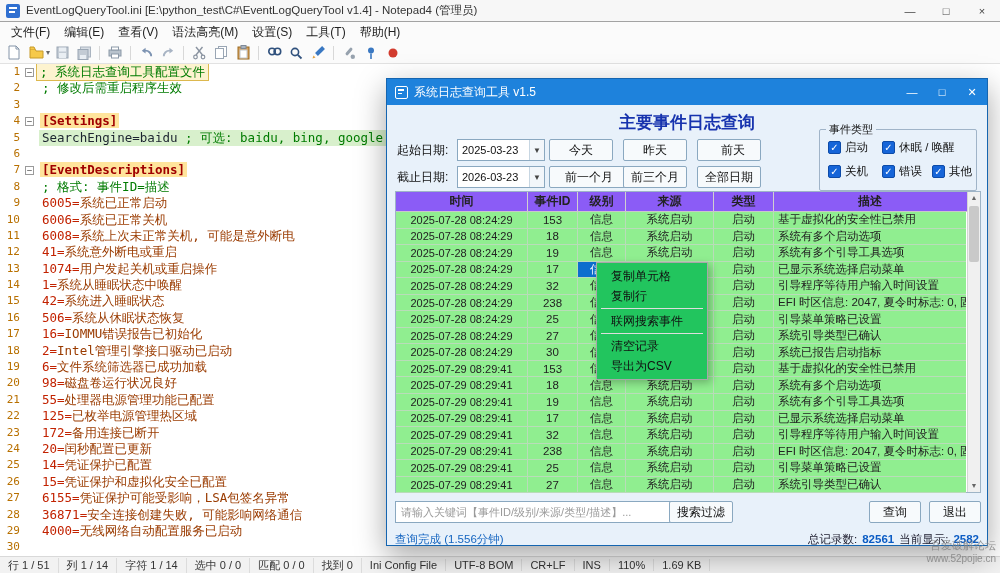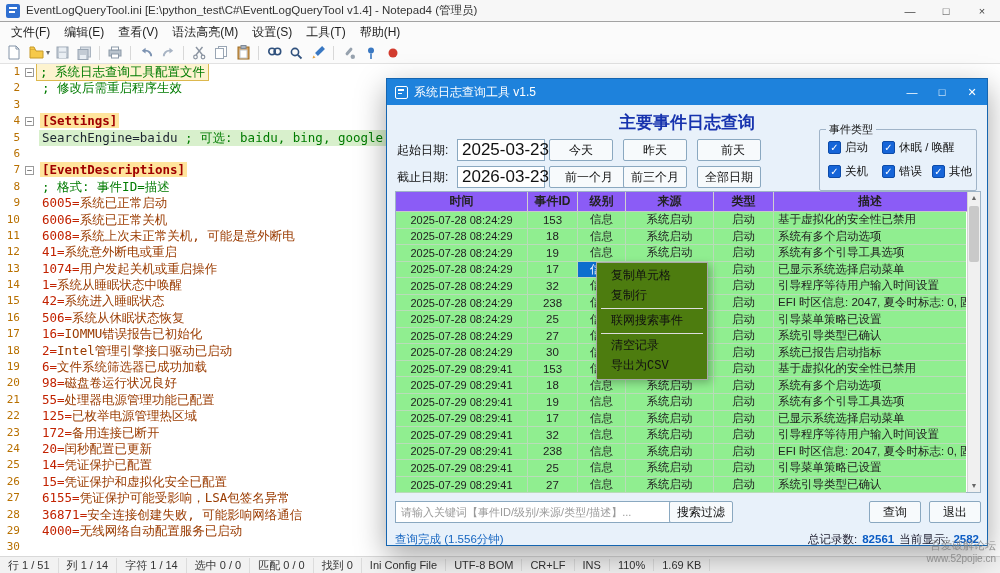--- a/index.html
+++ b/index.html
@@ -47,21 +47,21 @@
   .dlg-icon:before{content:""; position:absolute; left:2px; top:2.5px; width:6px; height:1.5px; background:#fff;}
   .dlg-icon:after{content:""; position:absolute; left:2px; top:6px; width:4px; height:1.5px; background:#fff;}
   .dlg-title-text { color:#fff; font-size:12px; flex:1 1 auto; }
   .dlg-ctrl { display:flex; height:26px; }
   .dlg-ctrl .wbtn { width:30px; height:26px; display:flex; align-items:center; justify-content:center; color:#fff; font-size:11px; }
   .dlg-body { position:absolute; top:26px; left:0; right:0; bottom:0; }
   .dlg-header { position:absolute; top:6px; left:0; right:0; text-align:center; font-size:17px; font-weight:bold; color:#1733ae; }
 
   .lab { position:absolute; font-size:12px; color:#111; height:22px; line-height:22px;}
   .datefield { position:absolute; width:88px; height:22px; background:#fff; border:1px solid #8aa8c0; display:flex; align-items:center; }
-  .datefield .dval { flex:1 1 auto; font-size:17px; padding-left:4px; color:#111; white-space:nowrap;}
+  .datefield .dval { flex:1 1 auto; font-size:11px; padding-left:4px; color:#111; white-space:nowrap;}
   .datefield .darr { flex:0 0 15px; height:100%; border-left:1px solid #c7d6e2; display:flex; align-items:center; justify-content:center; font-size:8px; color:#444; background:#f2f6fa;}
   .btn { position:absolute; height:22px; background:#f7fafc; border:1px solid #8aa8c0; border-radius:2px; font-size:12px; color:#111; display:flex; align-items:center; justify-content:center; }
 
   .grp { position:absolute; left:432px; top:24px; width:158px; height:62px; border:1px solid #a0b4c8; border-radius:2px; }
   .grp-label { position:absolute; top:-8px; left:6px; background:#e8f1fa; padding:0 3px; font-size:11px; color:#111; }
   .chk { position:absolute; display:flex; align-items:center; gap:4px; font-size:11.5px; color:#111; }
   .chk .box { width:13px; height:13px; background:#1665d8; border:1px solid #0d4ba8; border-radius:2px; color:#fff; font-size:10px; line-height:11px; text-align:center; }
 
   .tbl { position:absolute; left:8px; top:86px; width:586px; height:302px; background:#fff; border:1px solid #9eb4c6; }
   .thead { display:flex; height:20px; background:#8b5cf6; border-bottom:1px solid #c8c8c8; font-weight:bold; }
@@ -70,21 +70,21 @@
   .tc { background:#90ee90; border-right:1px solid #b9dcb9; border-bottom:1px solid #b9dcb9; font-size:11.5px; display:flex; align-items:center; justify-content:center; overflow:hidden; white-space:nowrap; height:100%; }
   .tc.c5 { justify-content:flex-start; padding-left:4px; }
   .tc.c0 { font-size:11px; }
   .tc.sel { background:#0d6ece; color:#fff; }
   .c0{width:132px}.c1{width:50px}.c2{width:48px}.c3{width:88px}.c4{width:60px}.c5{width:192px;border-right:none}
   .tbl-sb { position:absolute; right:0; top:0; bottom:0; width:13px; background:#f0f0f0; border-left:1px solid #d5d5d5; }
   .tbl-sb .arr { position:absolute; left:0; right:0; height:12px; font-size:7px; color:#666; text-align:center; line-height:12px;}
   .tbl-sb .arr.up{top:0}.tbl-sb .arr.dn{bottom:0}
   .tbl-sb .thumb { position:absolute; left:1px; right:1px; top:14px; height:56px; background:#c9c9c9; border-radius:2px; }
 
-  .ctx { position:absolute; left:209px; top:157px; width:112px; background:#4d7c0f; border:1px solid #a8a8a8; box-shadow:3px 3px 8px rgba(0,0,0,.25); padding:3px 0; z-index:20;font-family:Liberation Mono, monospace; }
+  .ctx { position:absolute; left:209px; top:157px; width:112px; background:#22c55e; border:1px solid #a8a8a8; box-shadow:3px 3px 8px rgba(0,0,0,.25); padding:3px 0; z-index:20; }
   .ctx-item { height:20px; line-height:20px; padding-left:14px; font-size:12px; color:#111; white-space:nowrap; }
   .ctx-sep { height:1px; background:#ddd; margin:2px 4px; }
 
   .searchbox { position:absolute; left:8px; top:396px; width:308px; height:22px; border:1px solid #8aa8c0; background:#fff; font-size:11px; padding:0 5px; color:#111; font-family:"Liberation Sans","DejaVu Sans",sans-serif;}
   .searchbox::placeholder { color:#9a9a9a; }
   .dlg-status { position:absolute; left:8px; right:8px; top:426px; height:16px; font-size:11.5px; display:flex; align-items:center;}
   .st-left { color:#1565c0; }
   .st-right { margin-left:auto; color:#223; display:flex; gap:5px; align-items:center;}
   .st-right b { color:#0b5cc4; font-weight:bold; }
 

